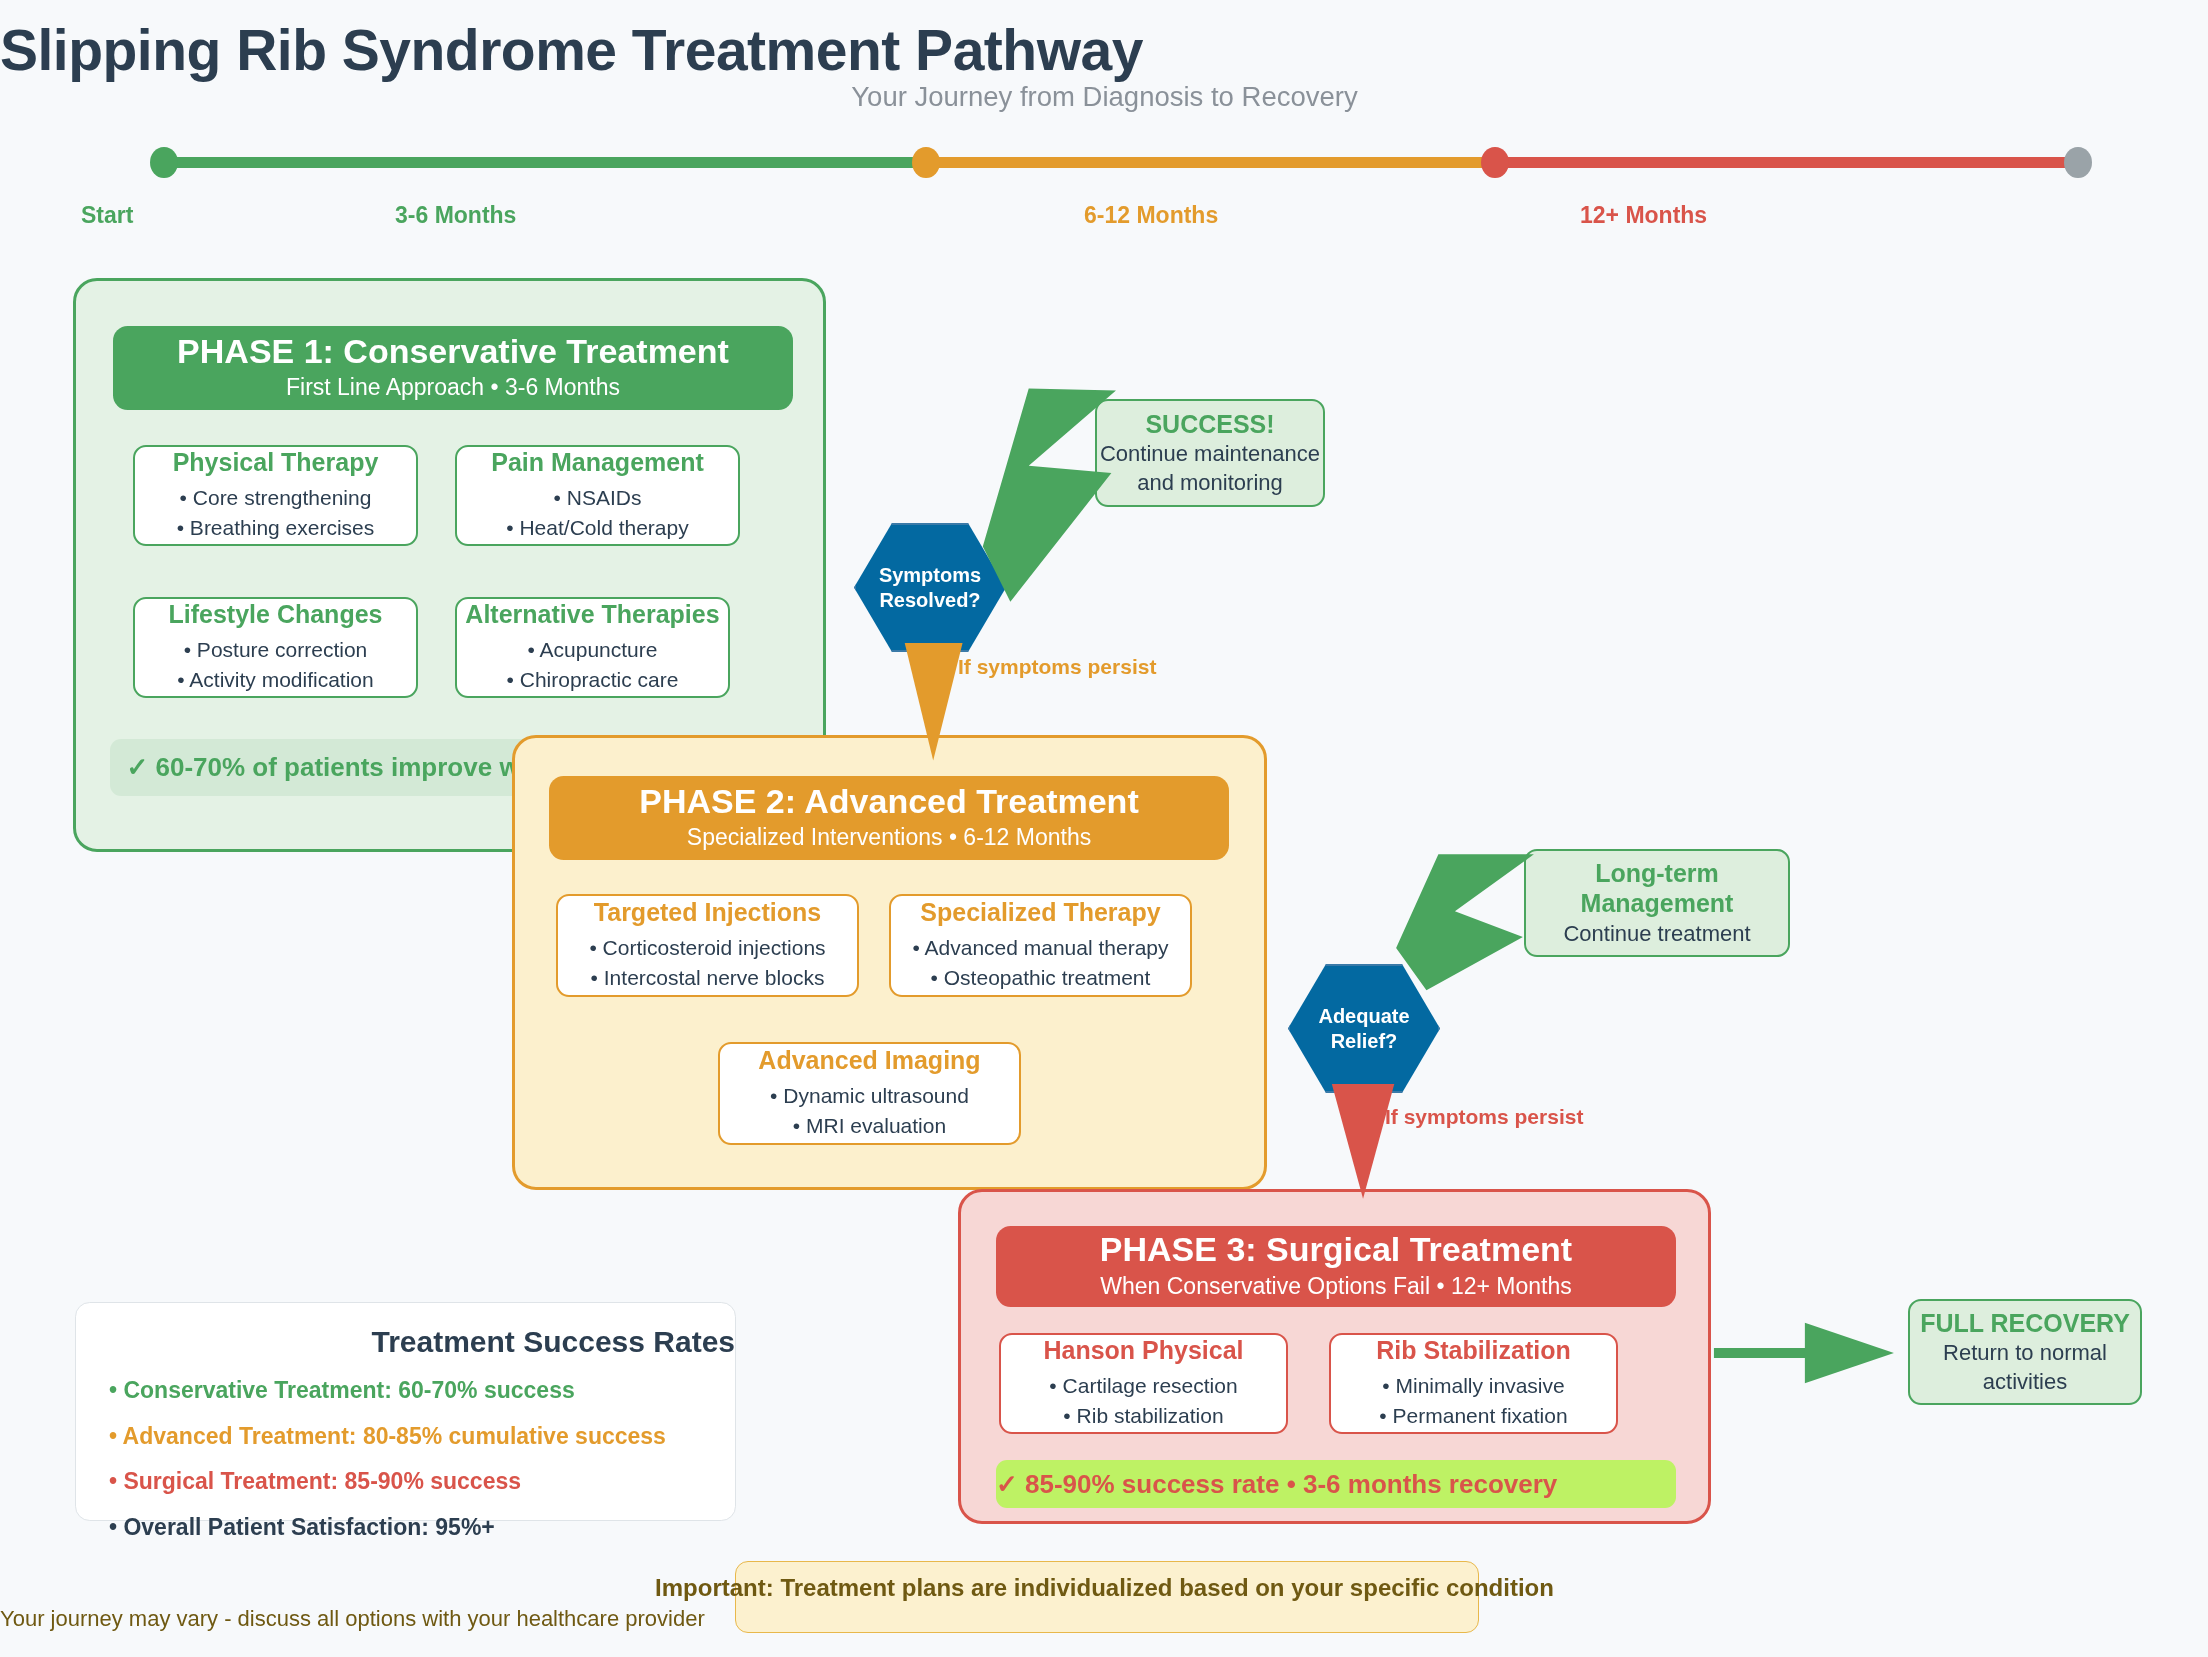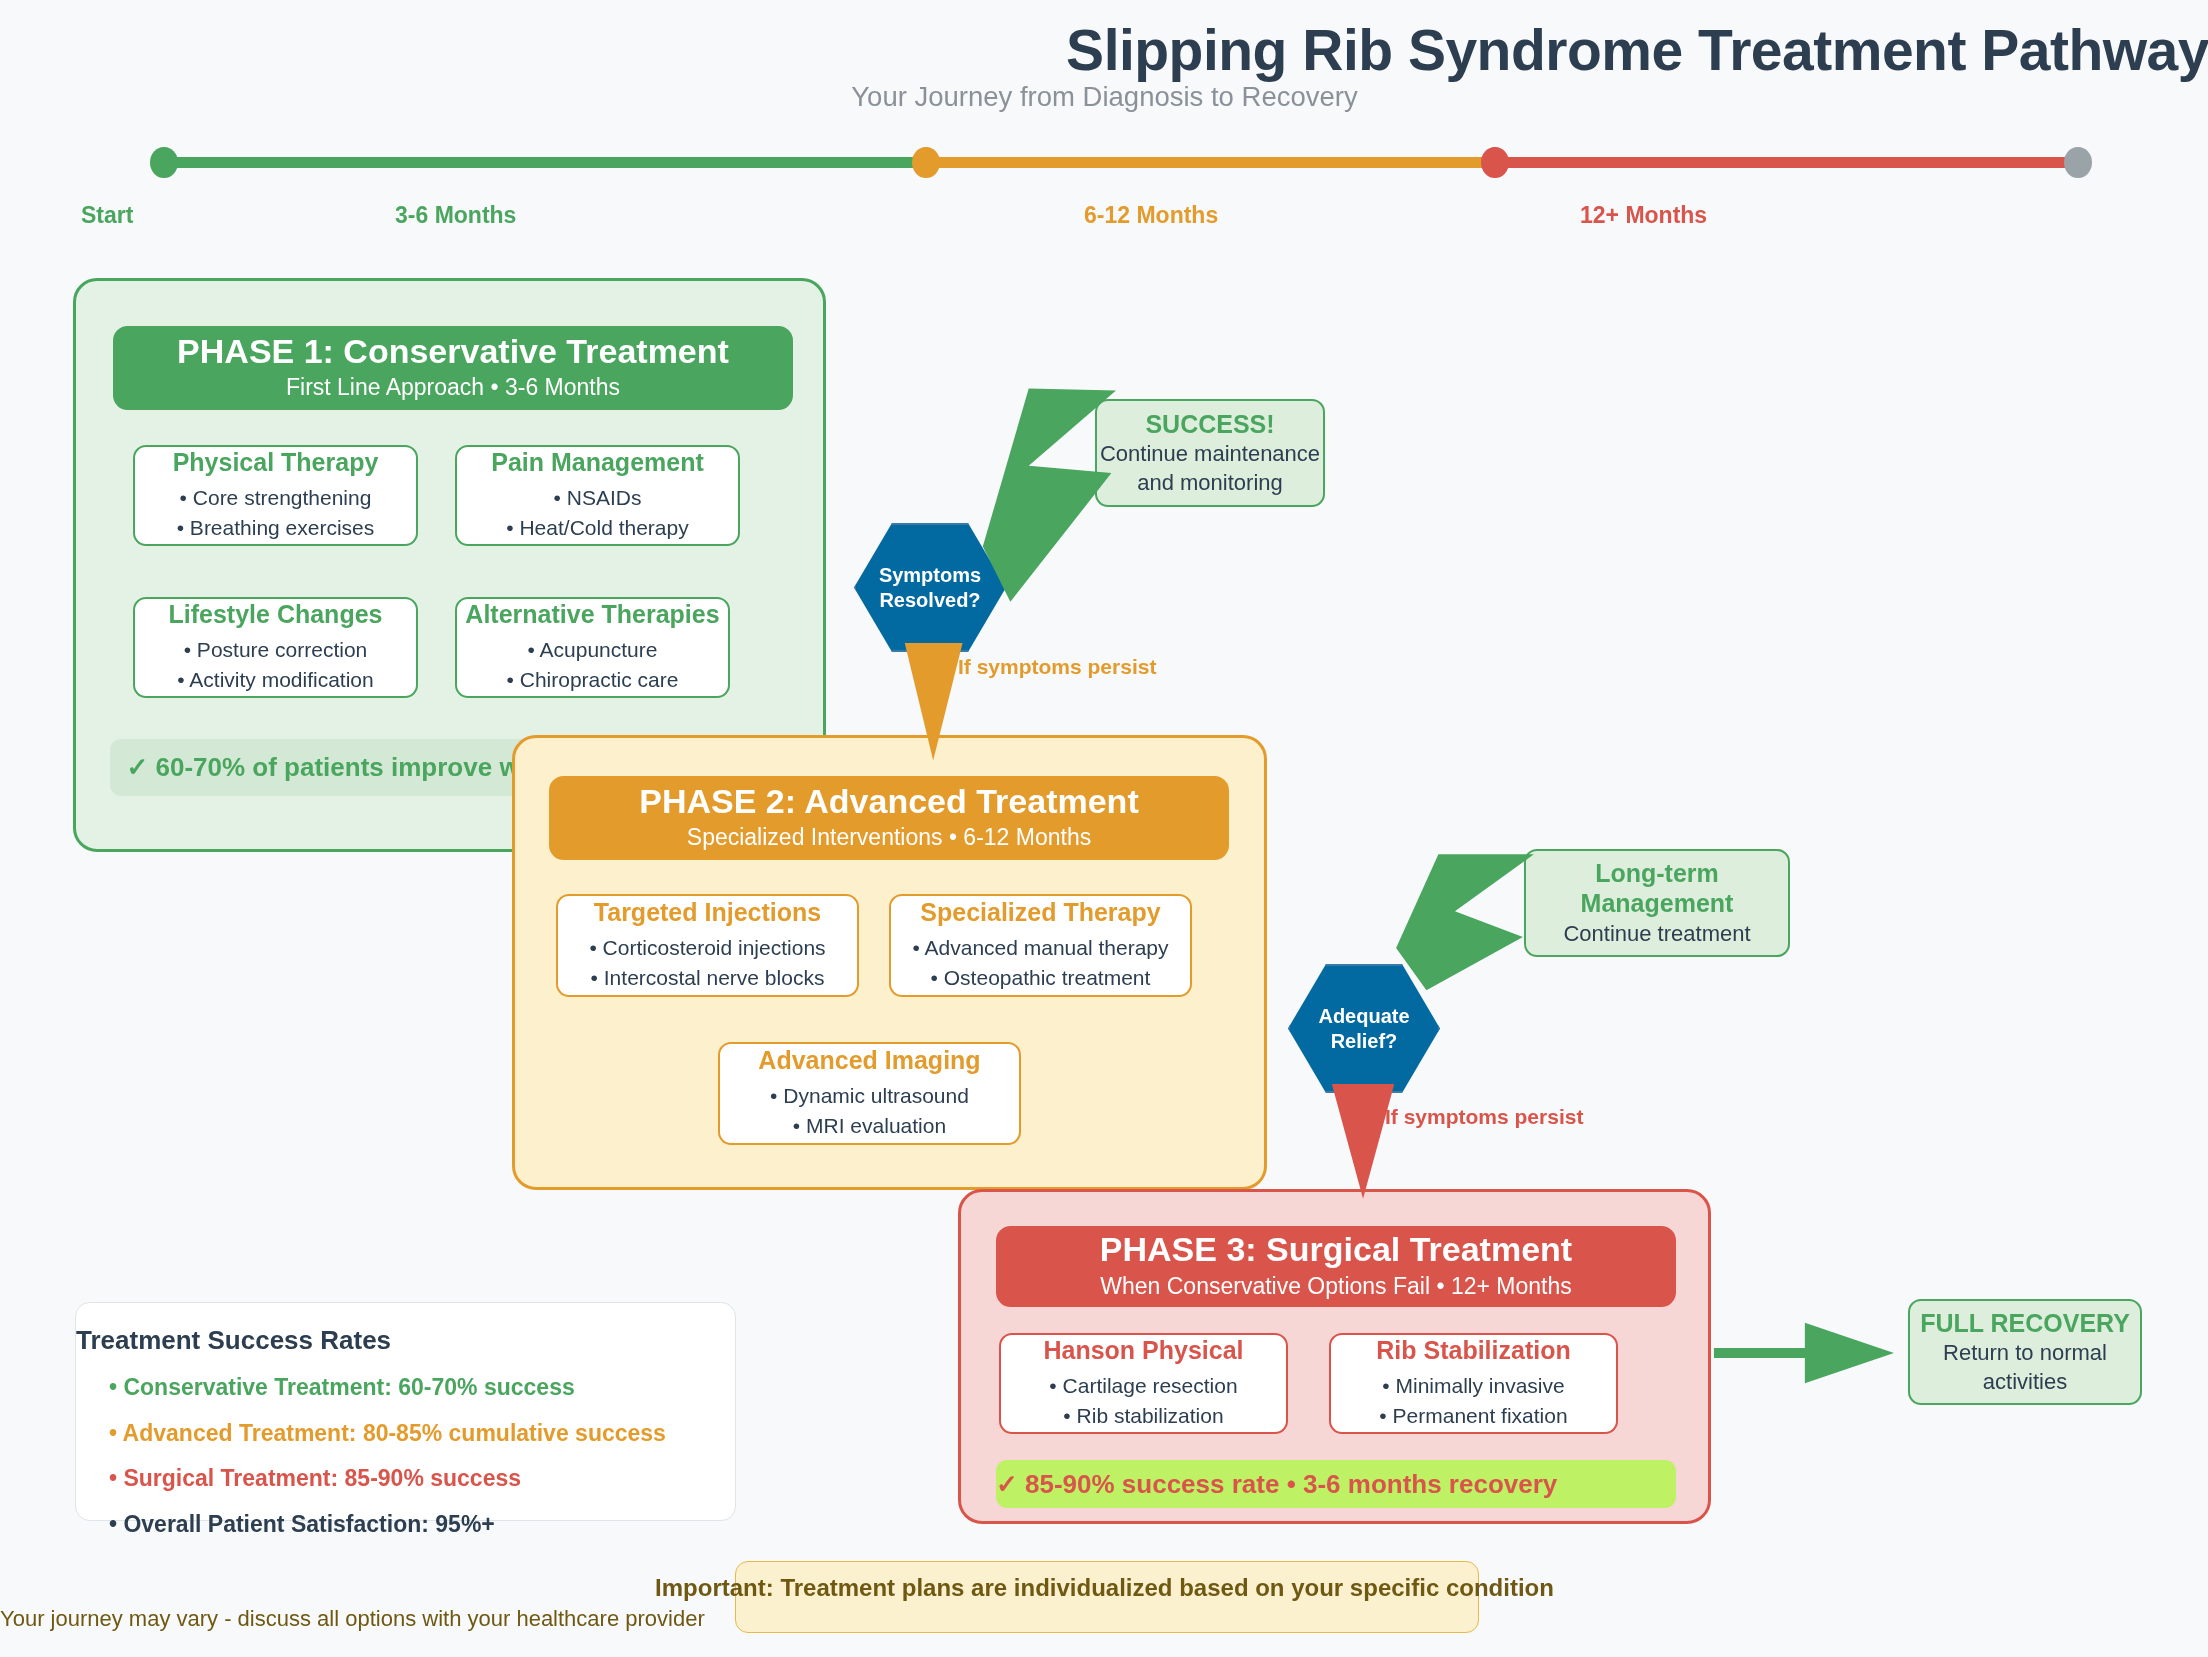--- a/index.html
+++ b/index.html
@@ -19,21 +19,21 @@
     height: 1658px;
     background: #f7f9fb;
   }
 
   
   .page-title {
     position: absolute;
     top: 16.5px;
     left: 0;
     width: 2209px;
-    text-align: right;
+    text-align: left;
     font-size: 57px;
     font-weight: bold;
     color: #2c3e50;
     letter-spacing: -0.5px;
   }
   .page-subtitle {
     position: absolute;
     top: 81px;
     left: 0;
     width: 2209px;
@@ -175,24 +175,24 @@
 
   
   .legend {
     position: absolute;
     background: #ffffff;
     border: 1.8px solid #dfe4e8;
     border-radius: 14.7px;
     box-sizing: border-box;
   }
   .legend-title {
-    font-size: 26px;
+    font-size: 30px;
     font-weight: bold;
     color: #2c3e50;
-    text-align: left;
+    text-align: right;
     margin-top: 22px;
   }
   .legend-item {
     font-size: 23px;
     font-weight: bold;
     margin-left: 33px;
     margin-top: 18.4px;
     white-space: nowrap;
   }
 

